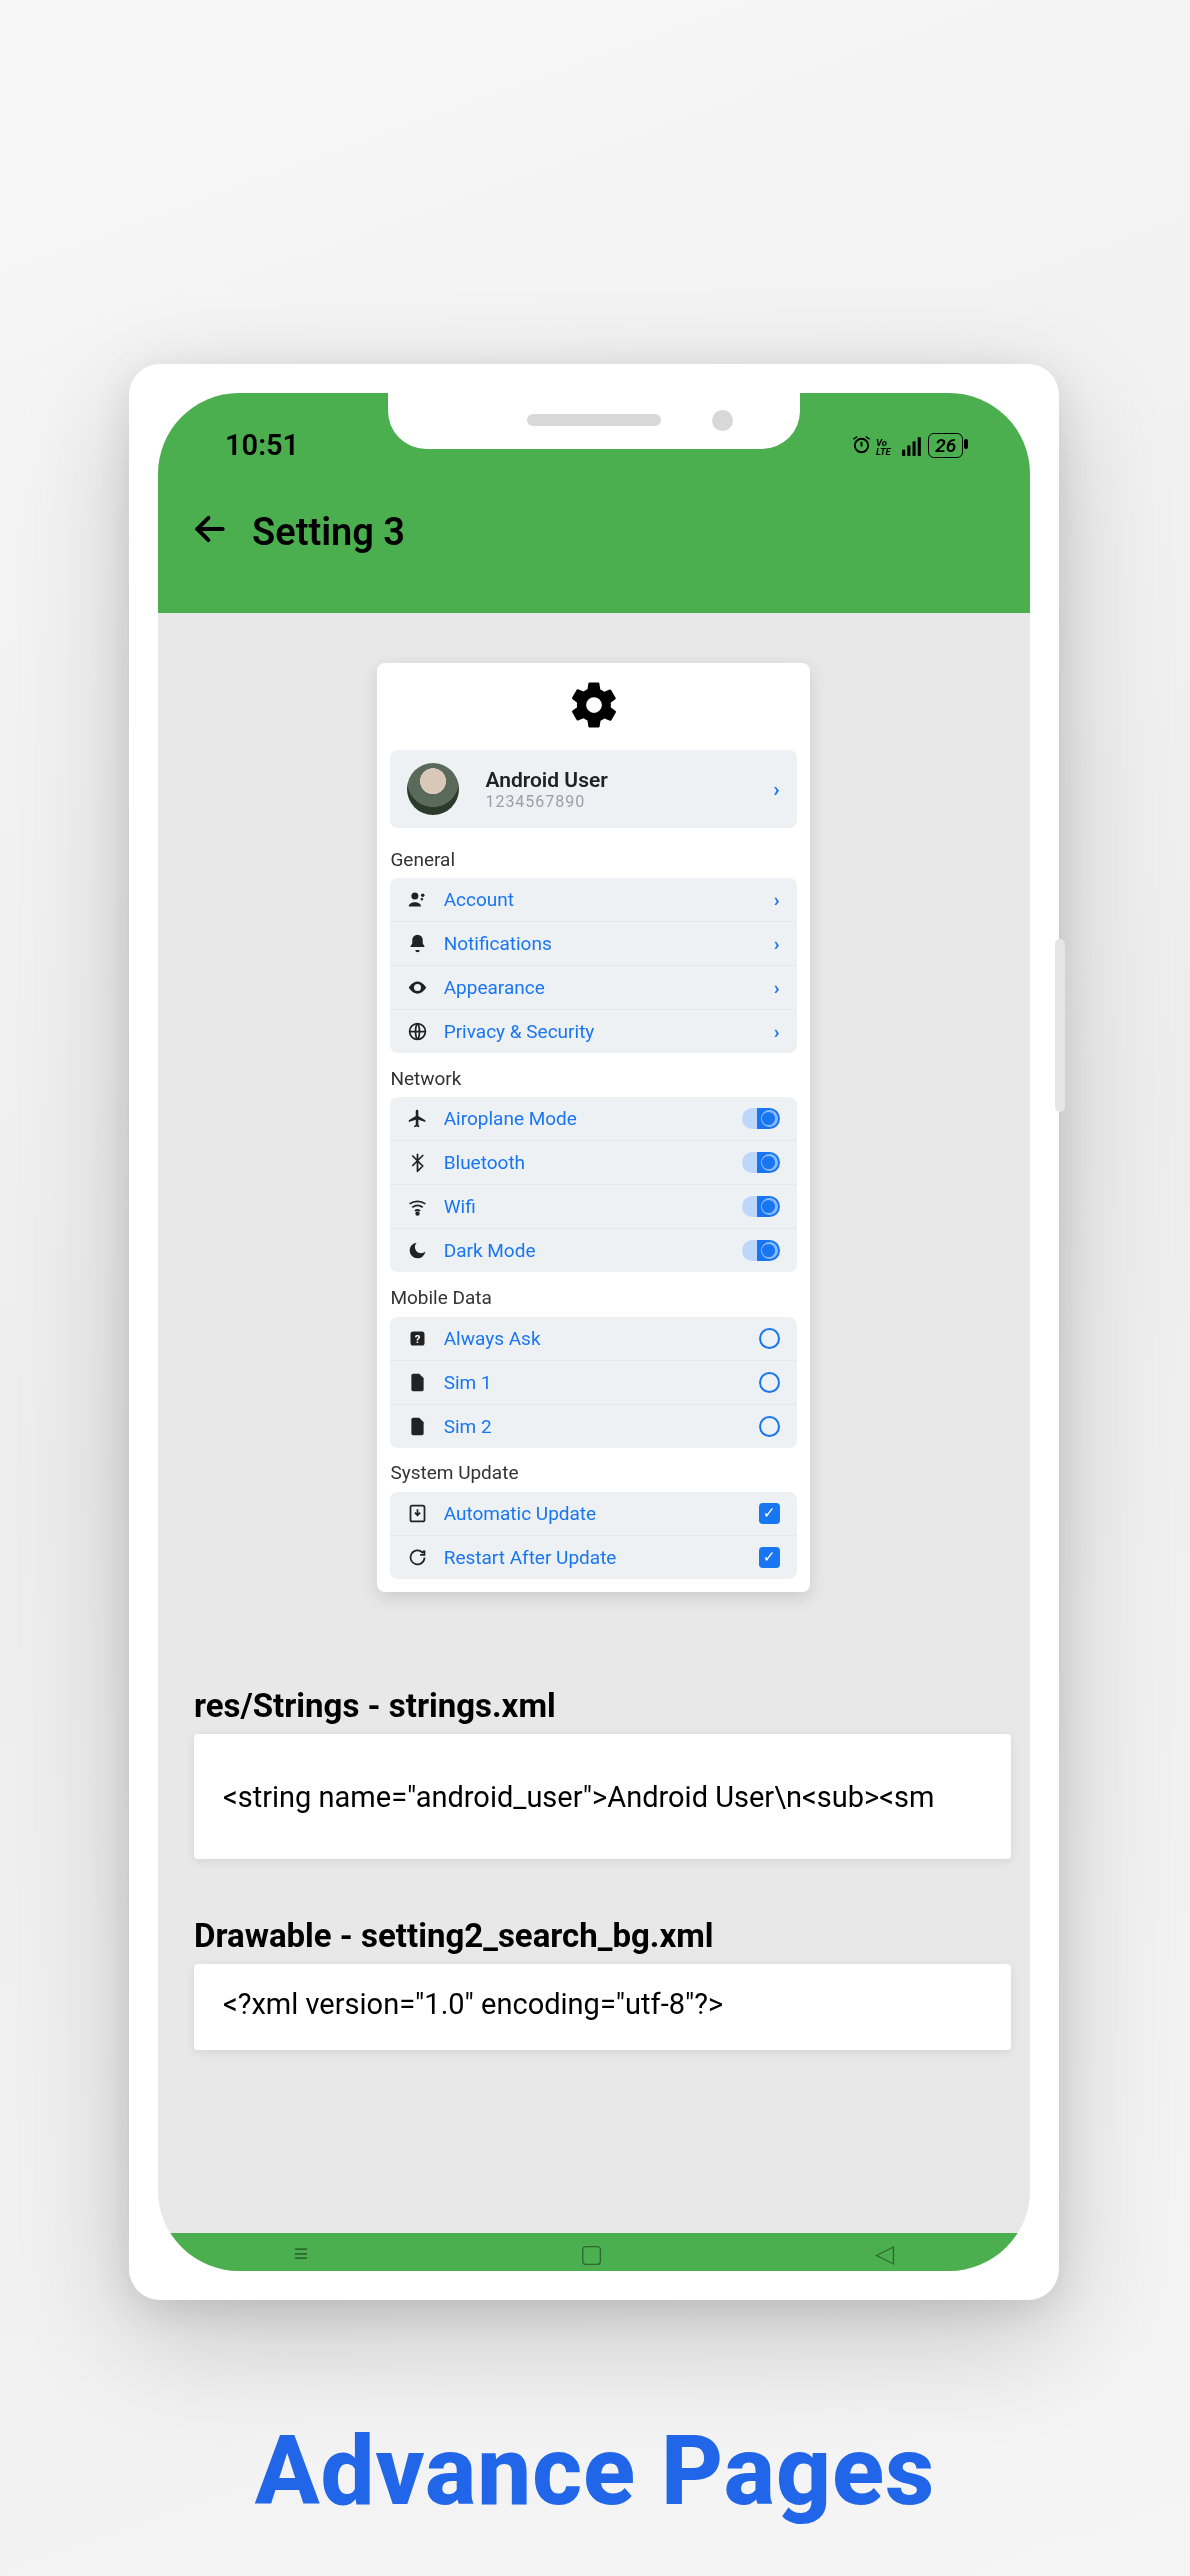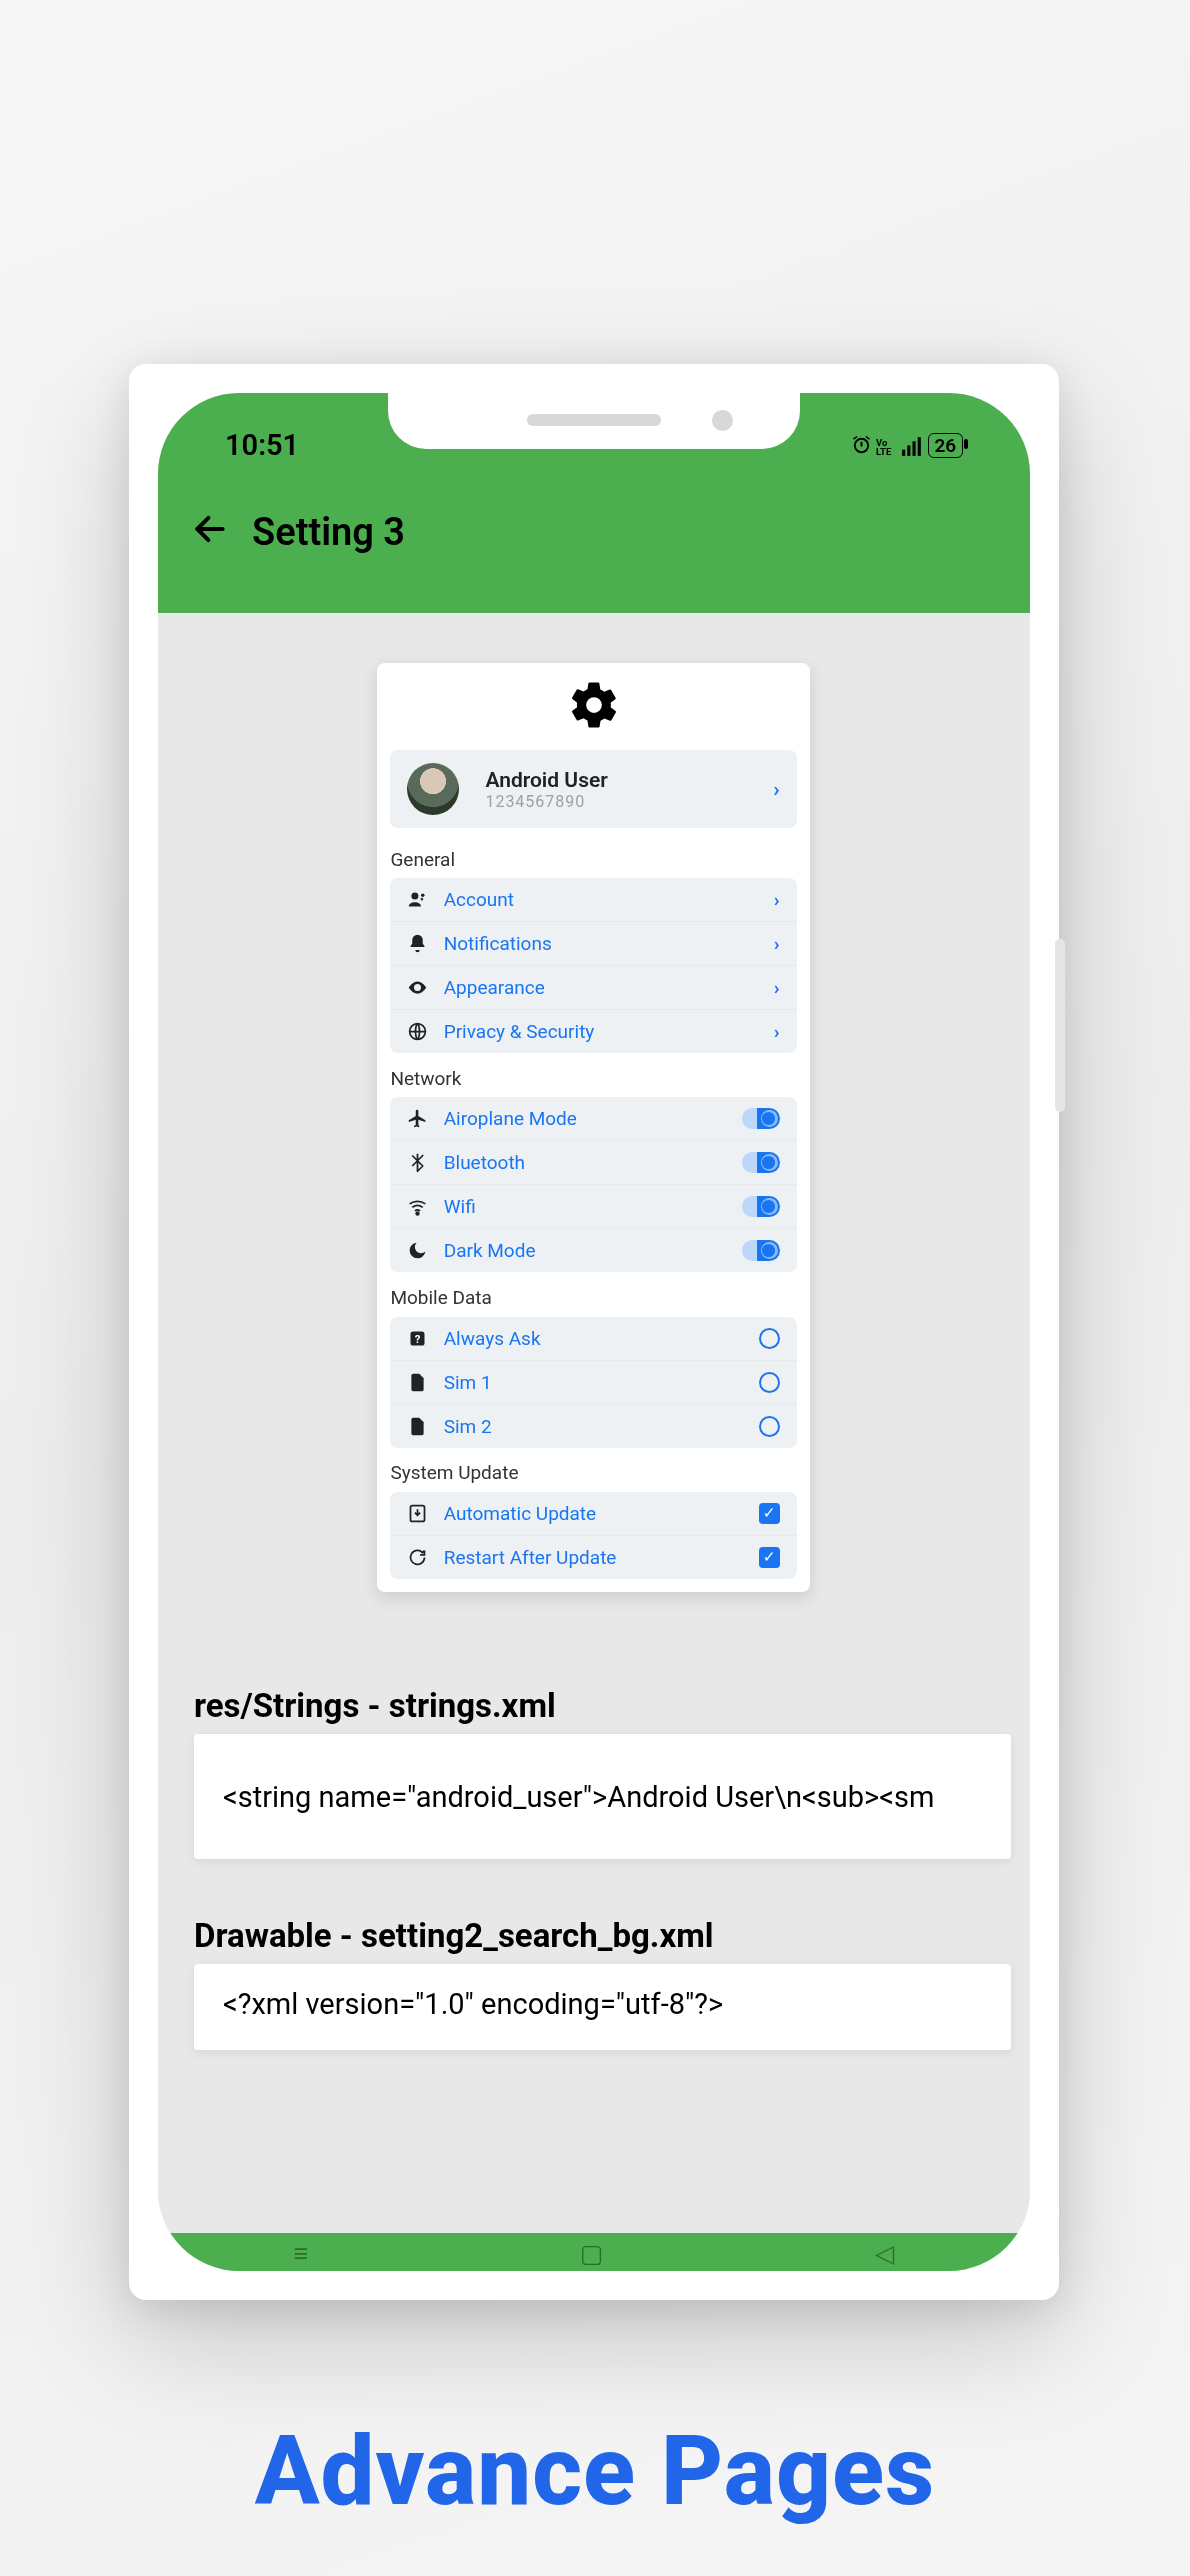--- a/index.html
+++ b/index.html
@@ -12,21 +12,21 @@
   }
 
   
   .device {
     position: absolute;
     left: 129px;
     top: 364px;
     width: 930px;
     height: 1936px;
     background: #ffffff;
-    border-radius: 17px;
+    border-radius: 31px;
     box-shadow: 0 38px 115px rgba(0,0,0,0.18), 0 9.6px 38px rgba(0,0,0,0.1);
     padding: 29px;
   }
   .side-button {
     position: absolute;
     right: -5.7px;
     top: 575px;
     width: 9.6px;
     height: 173px;
     background: #e6e6e6;
@@ -82,21 +82,21 @@
   .status-row {
     display: flex;
     align-items: center;
     justify-content: space-between;
     padding: 27px 67px 0 67px;
     height: 77px;
     color: #000;
     font-size: 29px;
     font-weight: 600;
   }
-  .status-right { display: flex; align-items: center; gap: 3px; }
+  .status-right { display: flex; align-items: center; gap: 3px; font-style: italic; }
   .status-right svg, .status-right .batt { height: 25px; }
 
   .appbar {
     display: flex;
     align-items: flex-start;
     gap: 23px;
     padding: 40px 33px 0 33px;
   }
   .back-arrow { width: 38px; height: 38px; }
   .appbar-title {

